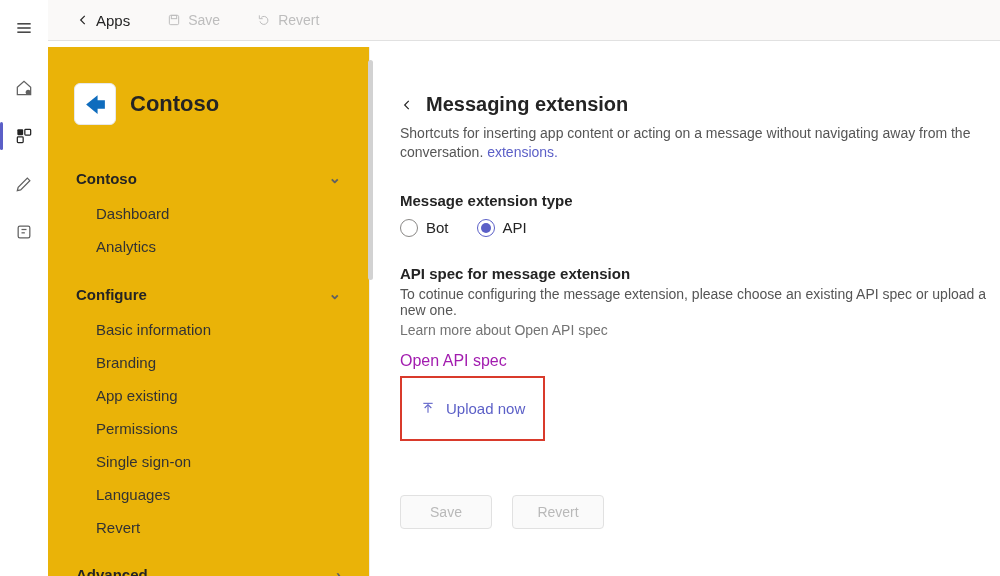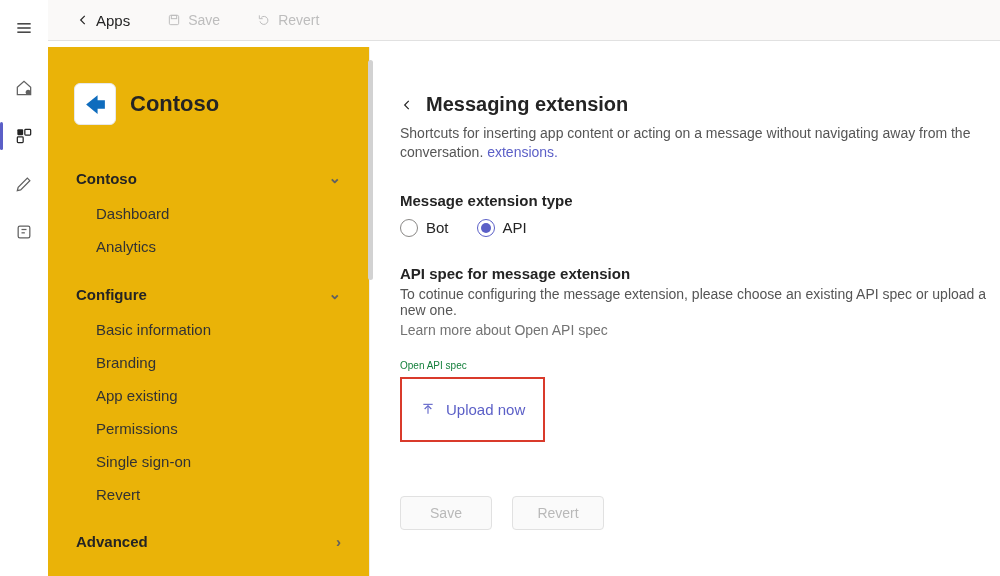--- a/index.html
+++ b/index.html
@@ -72,21 +72,21 @@
     width:18px; height:18px; border-radius:50%;
     border:1px solid #5b5fc7; display:flex; align-items:center; justify-content:center;
   }
   .radio-outer.unsel { border-color:#8a8886; }
   .radio-inner { width:10px; height:10px; border-radius:50%; background:#5b5fc7; }
 
   .api-subtitle { font-weight:600; font-size:15px; margin-top:28px; }
   .api-help { color:#555; font-size:14px; margin-top:4px; max-width:640px; }
   .api-link { color:#737373; text-decoration:none; font-size:14px; display:inline-block; margin-top:4px; }
 
-  .open-api-label { font-size:10px; margin-top:22px; color:#15803d; }
+  .open-api-label { font-size:16px; margin-top:14px; color:#a21caf; }
 
   .upload-wrap {
     display:inline-flex; align-items:center; gap:10px;
     padding:22px 18px; margin-top:6px;
     border:2px solid #d93a2b; 
     color:#5b5fc7; font-size:15px;
   }
   .upload-wrap svg { width:16px; height:16px; }
 
   .action-row { margin-top:54px; display:flex; gap:20px; }
@@ -184,20 +184,21 @@
   <div class="nav-section" style="margin-top:12px;">
     <div class="nav-heading">
       <span>Configure</span>
       <span class="chev">⌄</span>
     </div>
     <div class="nav-item">Basic information</div>
     <div class="nav-item">Branding</div>
     <div class="nav-item">App existing</div>
     <div class="nav-item">Permissions</div>
     <div class="nav-item">Single sign-on</div>
+    <div class="nav-item">Languages</div>
     <div class="nav-item">Revert</div>
   </div>
 
   <div class="nav-section" style="margin-top:12px;">
     <div class="nav-heading">
       <span>Advanced</span>
       <span class="chev">›</span>
     </div>
   </div>
 </div>

